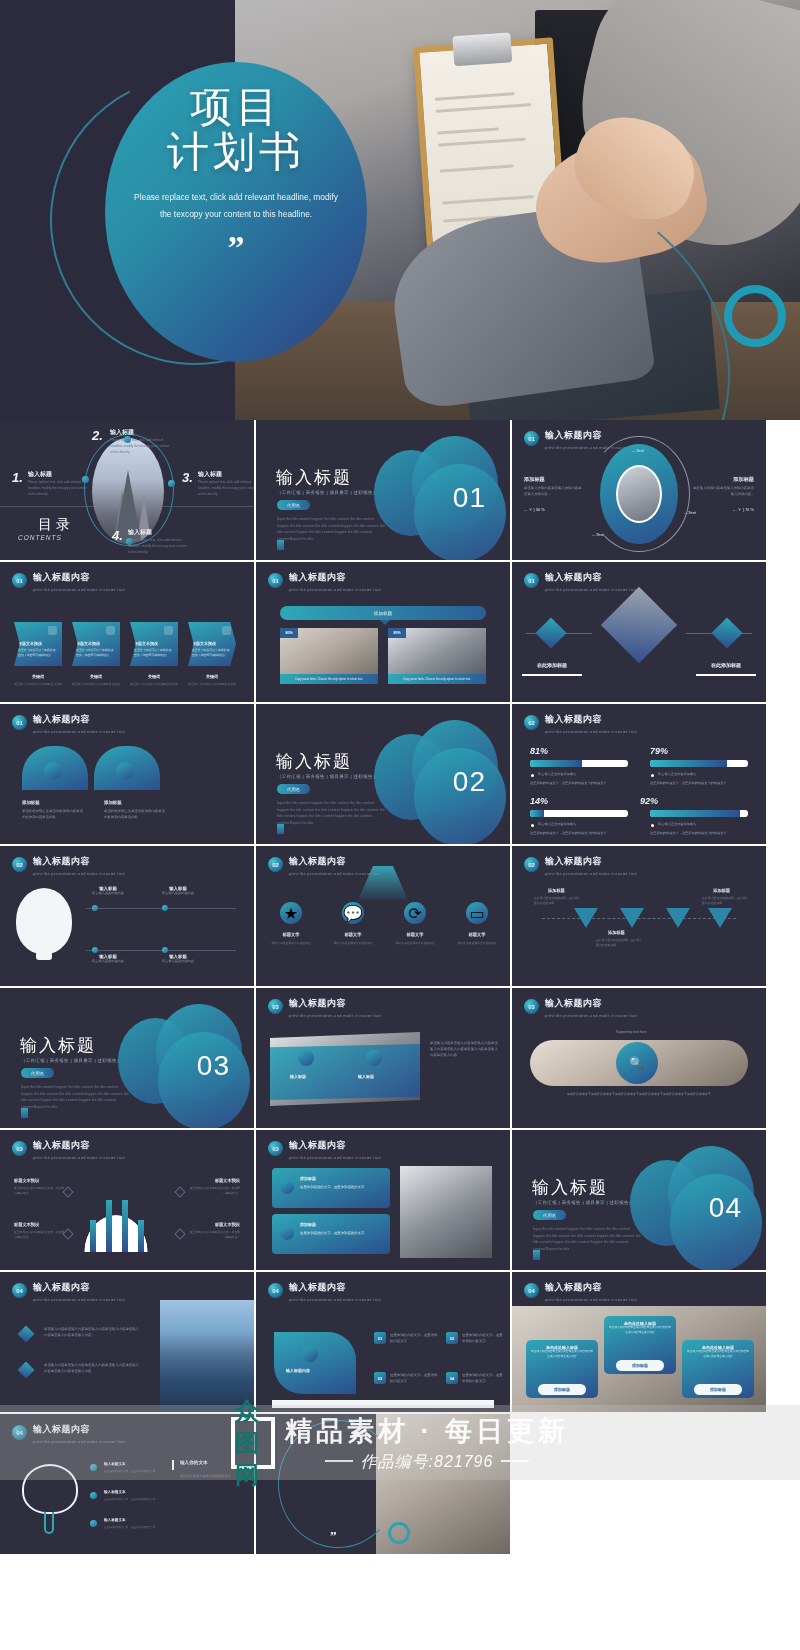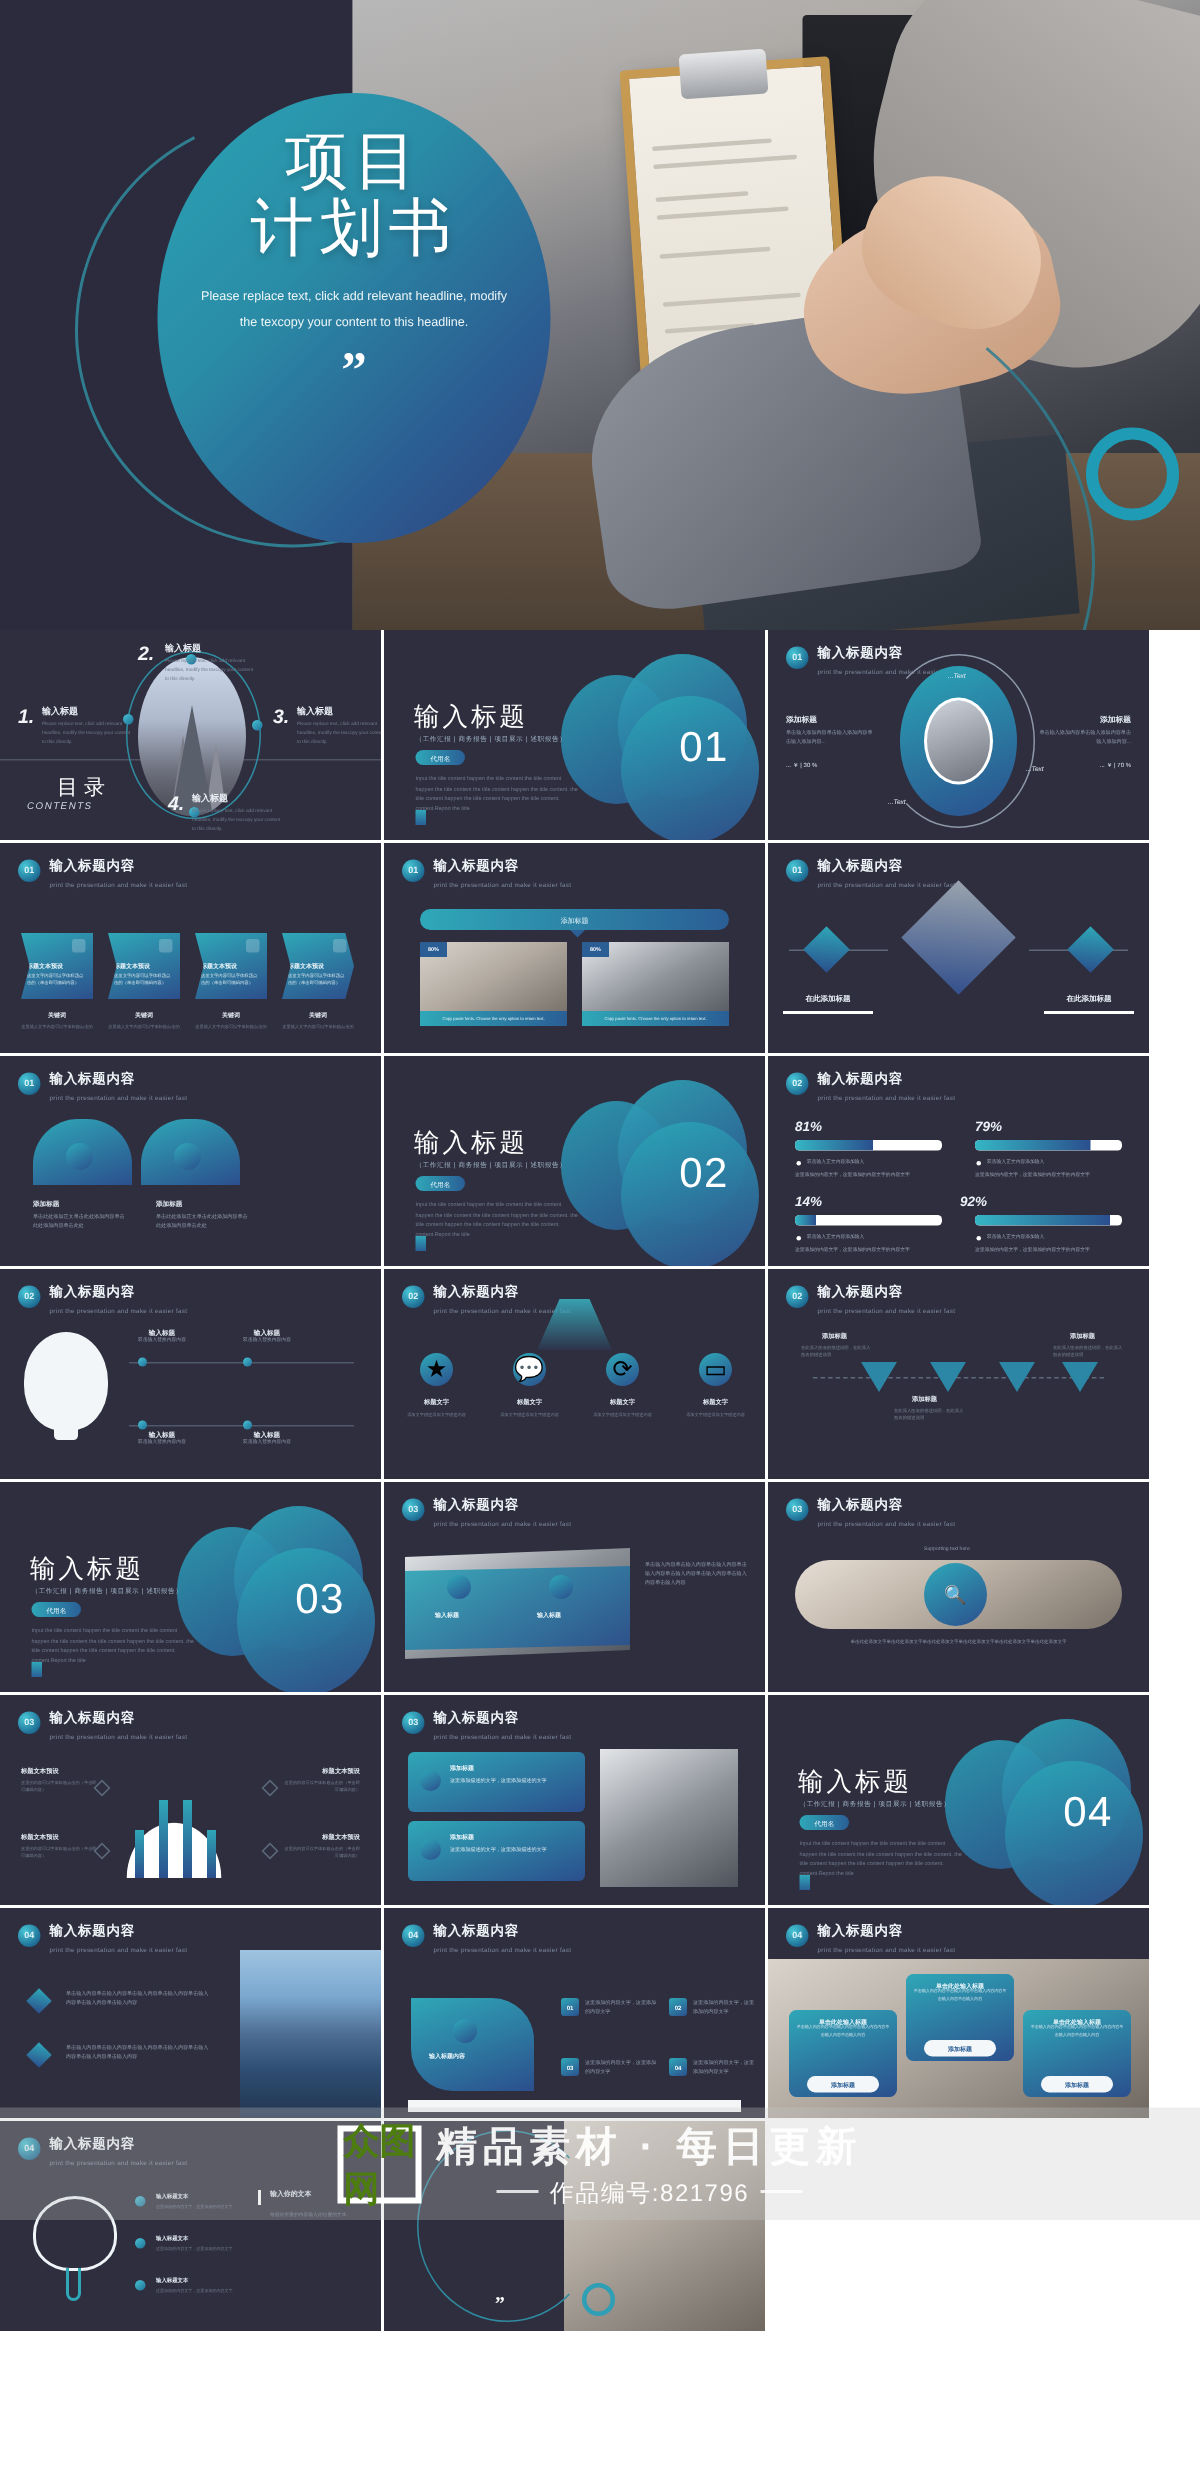--- a/index.html
+++ b/index.html
@@ -210,23 +210,23 @@
   .wstrip { position:absolute; background:#f3f5f7; }
 
   
   .wm {
     position:absolute; left:0; top:1405px; width:800px; height:75px;
     display:flex; align-items:center; justify-content:center;
     background:rgba(200,200,200,.30);
     pointer-events:none;
   }
   .wm-inner { display:flex; align-items:center; gap:10px; }
-  .wm-logo { width:56px; height:52px; border:4px solid #ffffff; display:flex; align-items:center; justify-content:center; color:#4d7c0f; font-size:24px; font-weight:700; }
+  .wm-logo { width:44px; height:52px; border:4px solid #ffffff; display:flex; align-items:center; justify-content:center; color:#0f766e; font-size:24px; font-weight:700; }
   .wm-txt { color:rgba(255,255,255,.92); font-size:27px; letter-spacing:4px; font-weight:700; text-align:center; }
-  .wm-no { color:rgba(255,255,255,.95); font-size:16px; text-align:right; margin-top:3px; letter-spacing:1px; }
+  .wm-no { color:rgba(255,255,255,.95); font-size:16px; text-align:right; margin-top:3px; letter-spacing:1px;font-style:italic; }
   .wm-col { display:flex; flex-direction:column; align-items:center; }
   .wm-rule { display:flex; align-items:center; gap:8px; }
   .wm-rule span.l { width:28px; height:2px; background:rgba(255,255,255,.8); display:block; }
 </style>
 </head>
 <body>
 
 <div class="page">
 
   <div class="hero">

